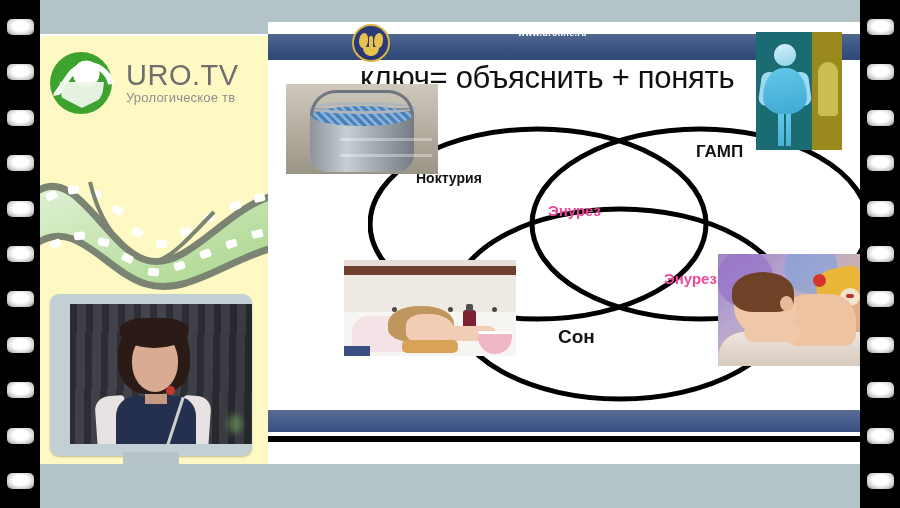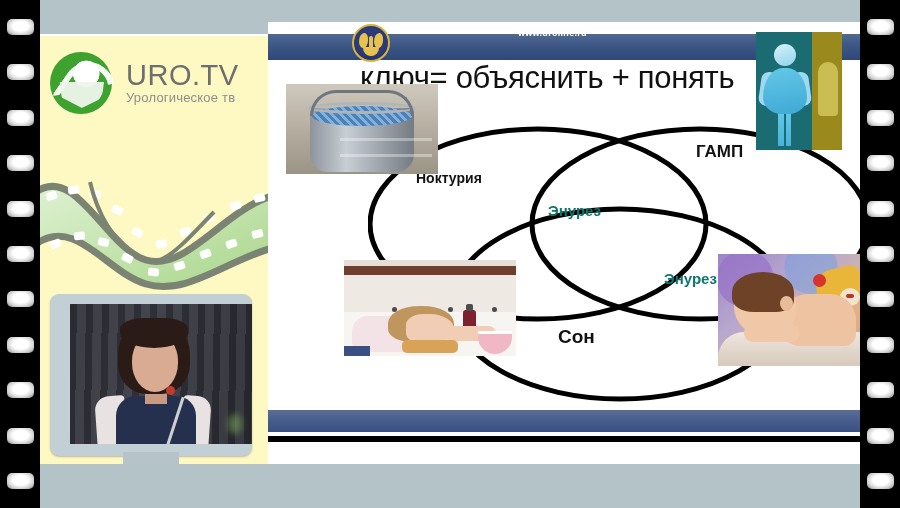--- a/index.html
+++ b/index.html
@@ -85,21 +85,21 @@
   
   .slide-footer{position:absolute;left:0;bottom:10px;width:600px;height:22px;
      background:linear-gradient(180deg,#5a6d95 0%,#465d8c 50%,#3a5082 100%);}
   .footer-text{position:absolute;left:250px;top:0;height:22px;display:flex;align-items:center;
      font-size:9px;font-weight:bold;color:#fff;letter-spacing:.3px;text-align:center;}
   .slide-bottom-bar{position:absolute;left:0;bottom:0;width:600px;height:6px;background:#000;}
 
   
   .venn{position:absolute;left:100px;top:92px;width:500px;height:300px;}
   .venn-label{position:absolute;font-weight:bold;color:#111;white-space:nowrap;}
-  .venn-label.red{color:#0f766e;}
+  .venn-label.red{color:#ec4899;}
 
   
   .pic{position:absolute;overflow:hidden;}
 
   .pic-bucket{left:18px;top:62px;width:152px;height:90px;background:#b9b2a6;}
   .bk-ground{position:absolute;inset:0;background:linear-gradient(180deg,#cfc9bd 0%,#b3ab9e 55%,#9a9487 100%);}
   .bk-body{position:absolute;left:24px;top:24px;width:104px;height:64px;background:linear-gradient(90deg,#8e949b,#c7ced4 35%,#9aa1a8 70%,#747b83);
            border-radius:6px 6px 18px 18px;}
   .bk-water{position:absolute;left:26px;top:22px;width:100px;height:20px;border-radius:50%;
            background:repeating-linear-gradient(45deg,#4f7fb5 0 3px,#7fb2dc 3px 6px);}

